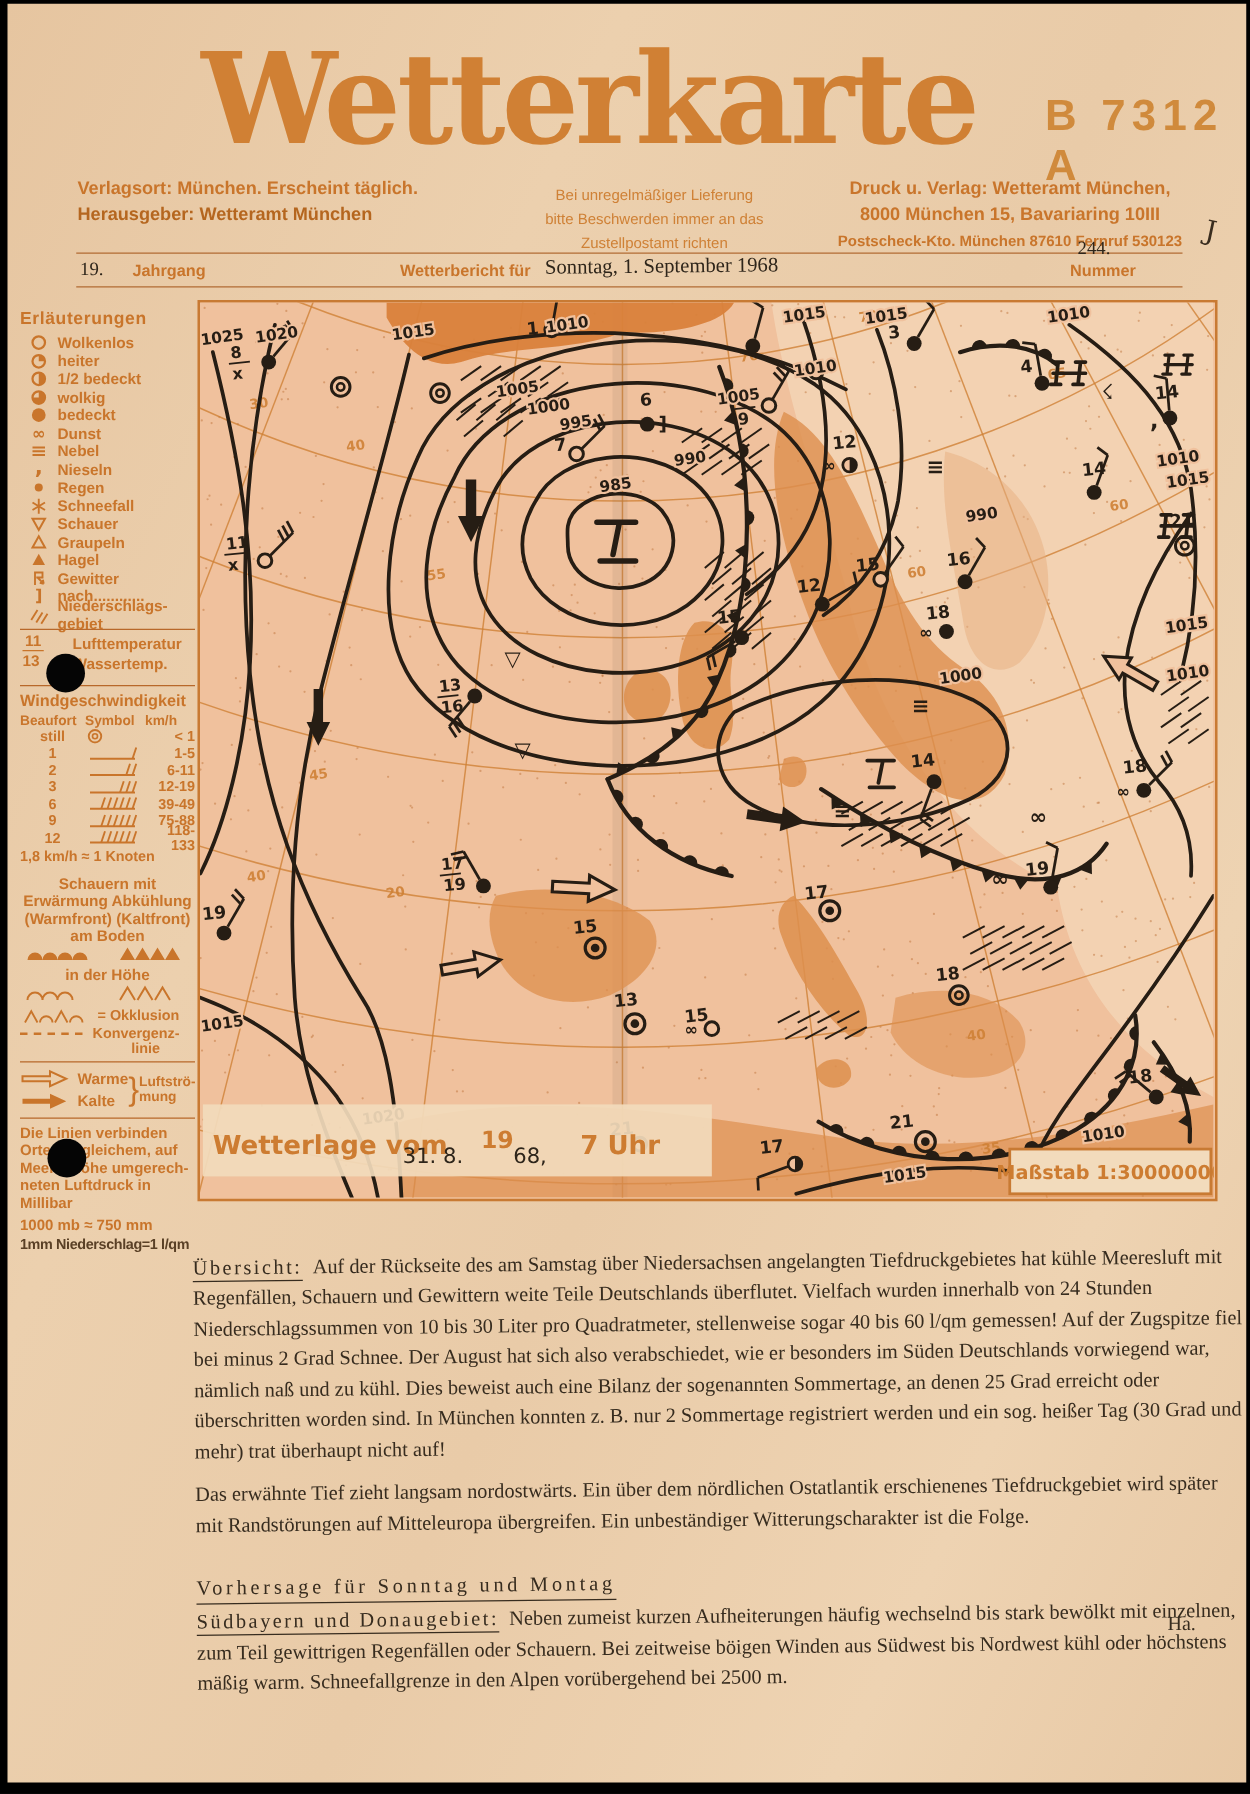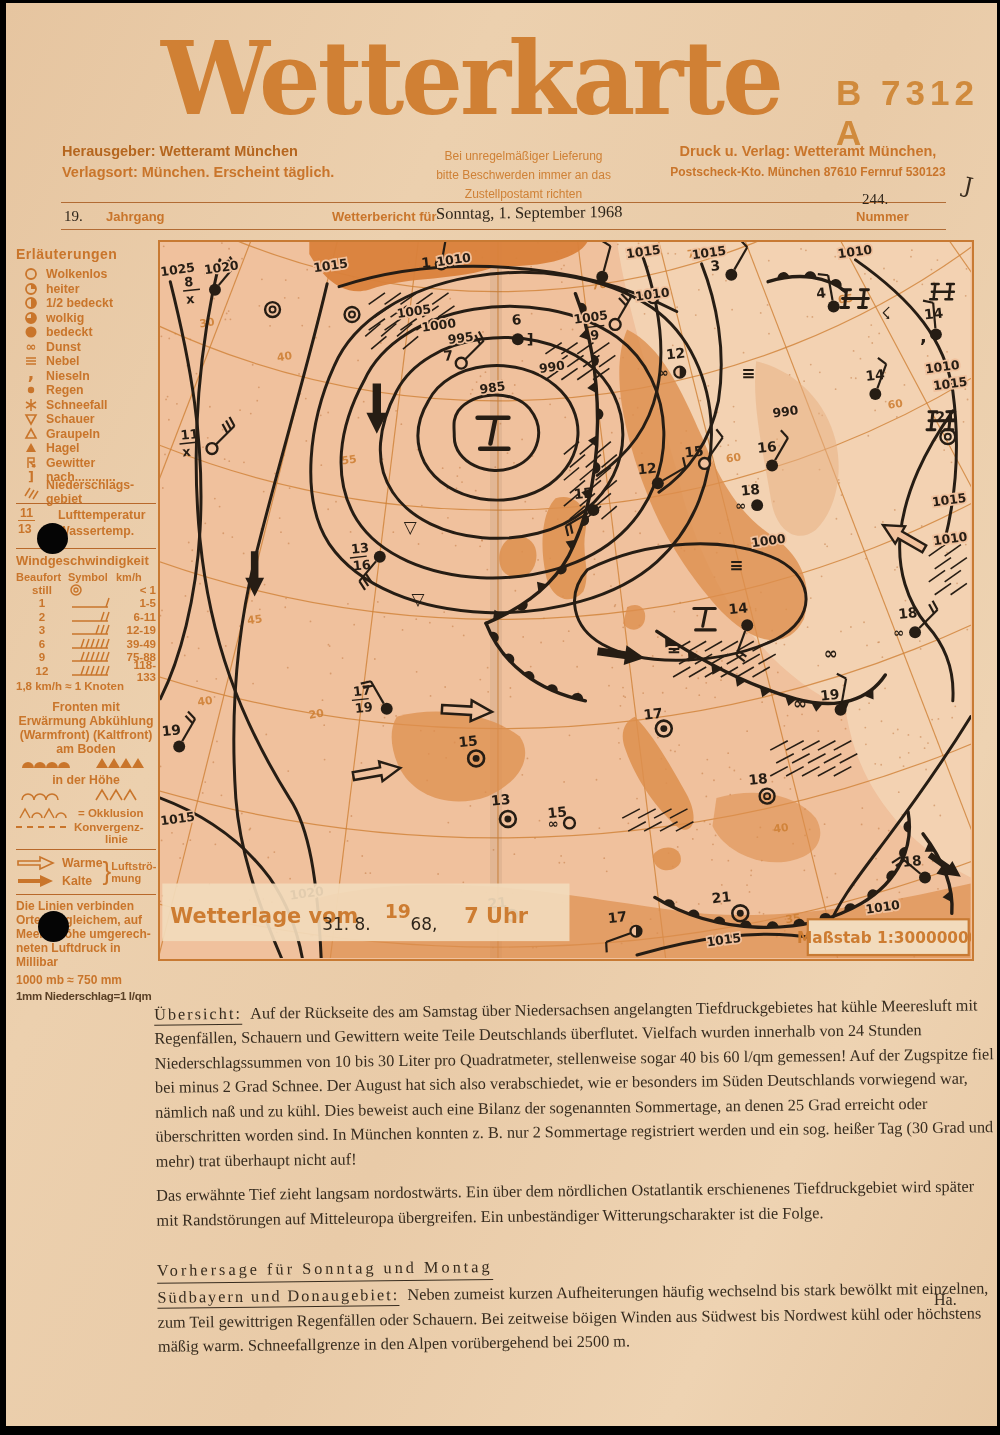--- a/index.html
+++ b/index.html
@@ -37,39 +37,40 @@
 </head>
 <body>
 
 <div id="page">
  <div id="paper">
 
   <div class="abs" id="title">Wetterkarte</div>
   <div class="abs" id="code">B 7312 A</div>
 
   <div class="abs hcol" style="left:56px;top:138px;">
+    <div>Verlagsort: München. Erscheint täglich.</div>
     <div style="color:#b5661f">Herausgeber: Wetteramt München</div>
-    <div>Verlagsort: München. Erscheint täglich.</div>
   </div>
   <div class="abs hmid" style="left:425px;top:144px;width:185px;">
     <div>Bei unregelmäßiger Lieferung</div>
     <div>bitte Beschwerden immer an das</div>
     <div>Zustellpostamt richten</div>
   </div>
   <div class="abs hcol" style="left:662px;top:138px;width:280px;text-align:center;">
     <div>Druck u. Verlag: Wetteramt München,</div>
+    <div>8000 München 15, Bavariaring 10III</div>
     <div style="font-size:12px">Postscheck-Kto. München 87610   Fernruf 530123</div>
   </div>
 
   <div class="abs rule" style="left:55px;top:199px;width:885px;"></div>
   <div class="abs rule" style="left:55px;top:226px;width:885px;"></div>
 
   <div class="abs typed" style="left:58px;top:205px;font-size:15px;">19.</div>
   <div class="abs o" style="left:100px;top:206px;font-size:13px;font-weight:bold;">Jahrgang</div>
-  <div class="abs o" style="left:326px;top:206px;font-size:13px;font-weight:bold;">Wetterbericht für</div>
+  <div class="abs o" style="left:314px;top:206px;font-size:13px;font-weight:bold;">Wetterbericht für</div>
   <div class="abs typed" style="left:430px;top:200px;font-size:16.5px;transform:rotate(-0.6deg);">Sonntag, 1. September 1968</div>
   <div class="abs o" style="left:850px;top:206px;font-size:13px;font-weight:bold;">Nummer</div>
   <div class="abs typed" style="left:856px;top:188px;font-size:15px;">244.</div>
   <div class="abs" id="jmark">J</div>
 
   <div class="abs" id="sidebar">
     <div class="leg-title">Erläuterungen</div>
     <div id="leg-symbols">
           <div class="leg-row">
             <span class="leg-ic">
@@ -287,21 +288,21 @@
                 <path d="M33,12 L36,3" stroke="#c9752b" stroke-width="1.5"></path>
                 <path d="M28,12 L31,3" stroke="#c9752b" stroke-width="1.5"></path>
                 <path d="M23,12 L26,3" stroke="#c9752b" stroke-width="1.5"></path>
                 <path d="M18,12 L21,3" stroke="#c9752b" stroke-width="1.5"></path>
                 <path d="M13,12 L16,3" stroke="#c9752b" stroke-width="1.5"></path>
               </svg></span>
             <span style="flex:1;text-align:right;">118-133</span>
           </div>
         </div>
     <div style="font-size:11.5px;margin-top:2px;">1,8 km/h  ≈  1 Knoten</div>
-    <div class="fr-line" style="margin-top:8px;">Fronten mit</div>
+    <div class="fr-line" style="margin-top:8px;">Schauern mit</div>
     <div class="fr-line">Erwärmung  Abkühlung</div>
     <div class="fr-line">(Warmfront)  (Kaltfront)</div>
     <div class="fr-line">am Boden</div>
     <div>
       <svg width="138" height="14">
         <path d="M6,12 a6,6 0 0 1 12,0 a6,6 0 0 1 12,0 a6,6 0 0 1 12,0 a6,6 0 0 1 12,0" fill="#c9752b"></path>
         <path d="M80,12 l6,-10 l6,10 Z M92,12 l6,-10 l6,10 Z M104,12 l6,-10 l6,10 Z M116,12 l6,-10 l6,10 Z" fill="#c9752b"></path>
       </svg>
     </div>
     <div class="fr-line">in der Höhe</div>

